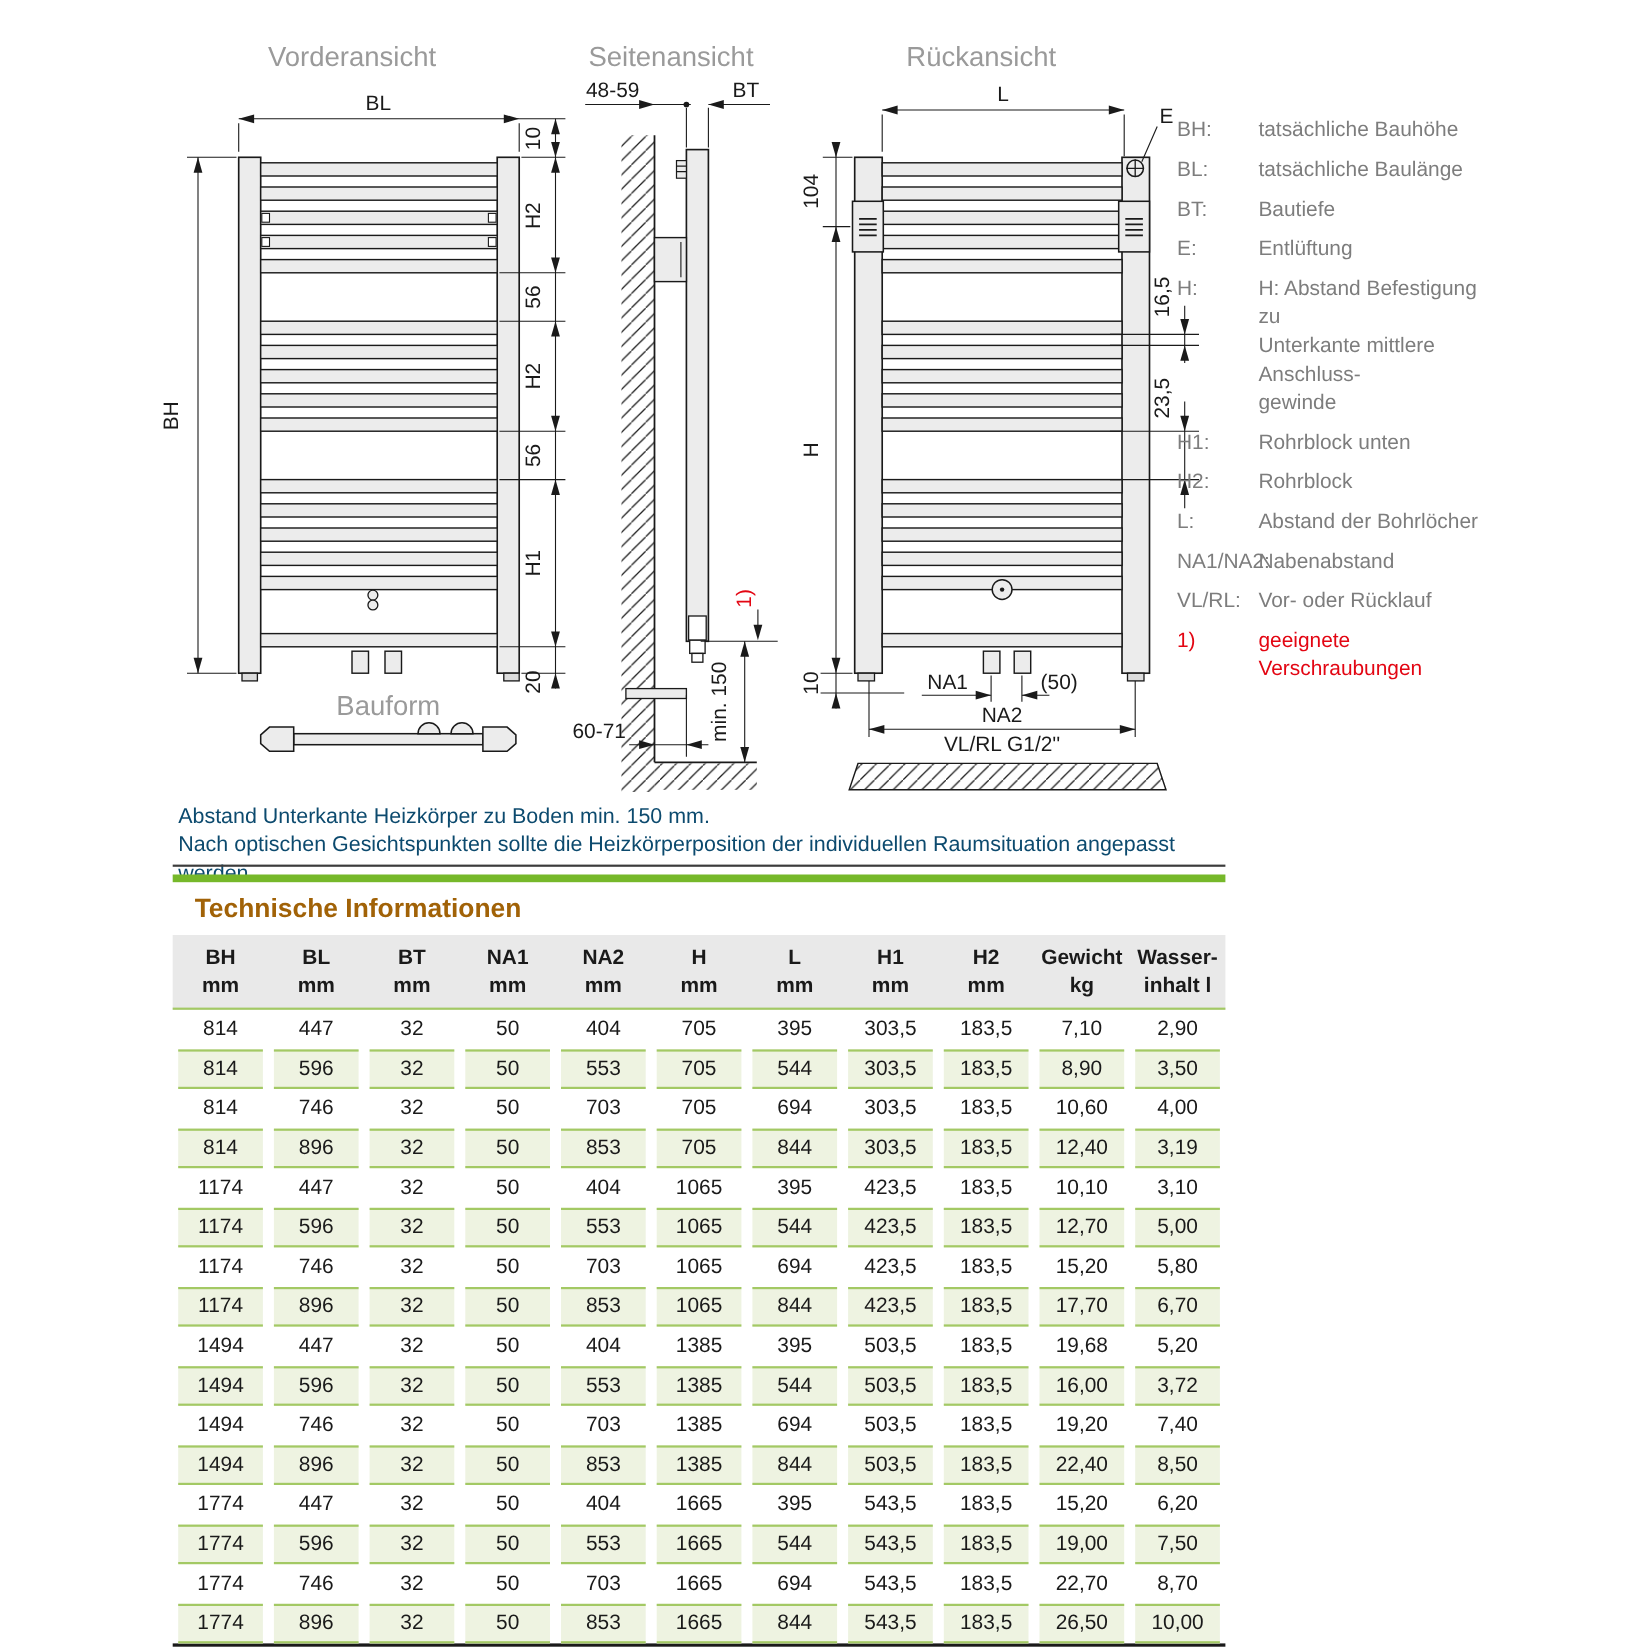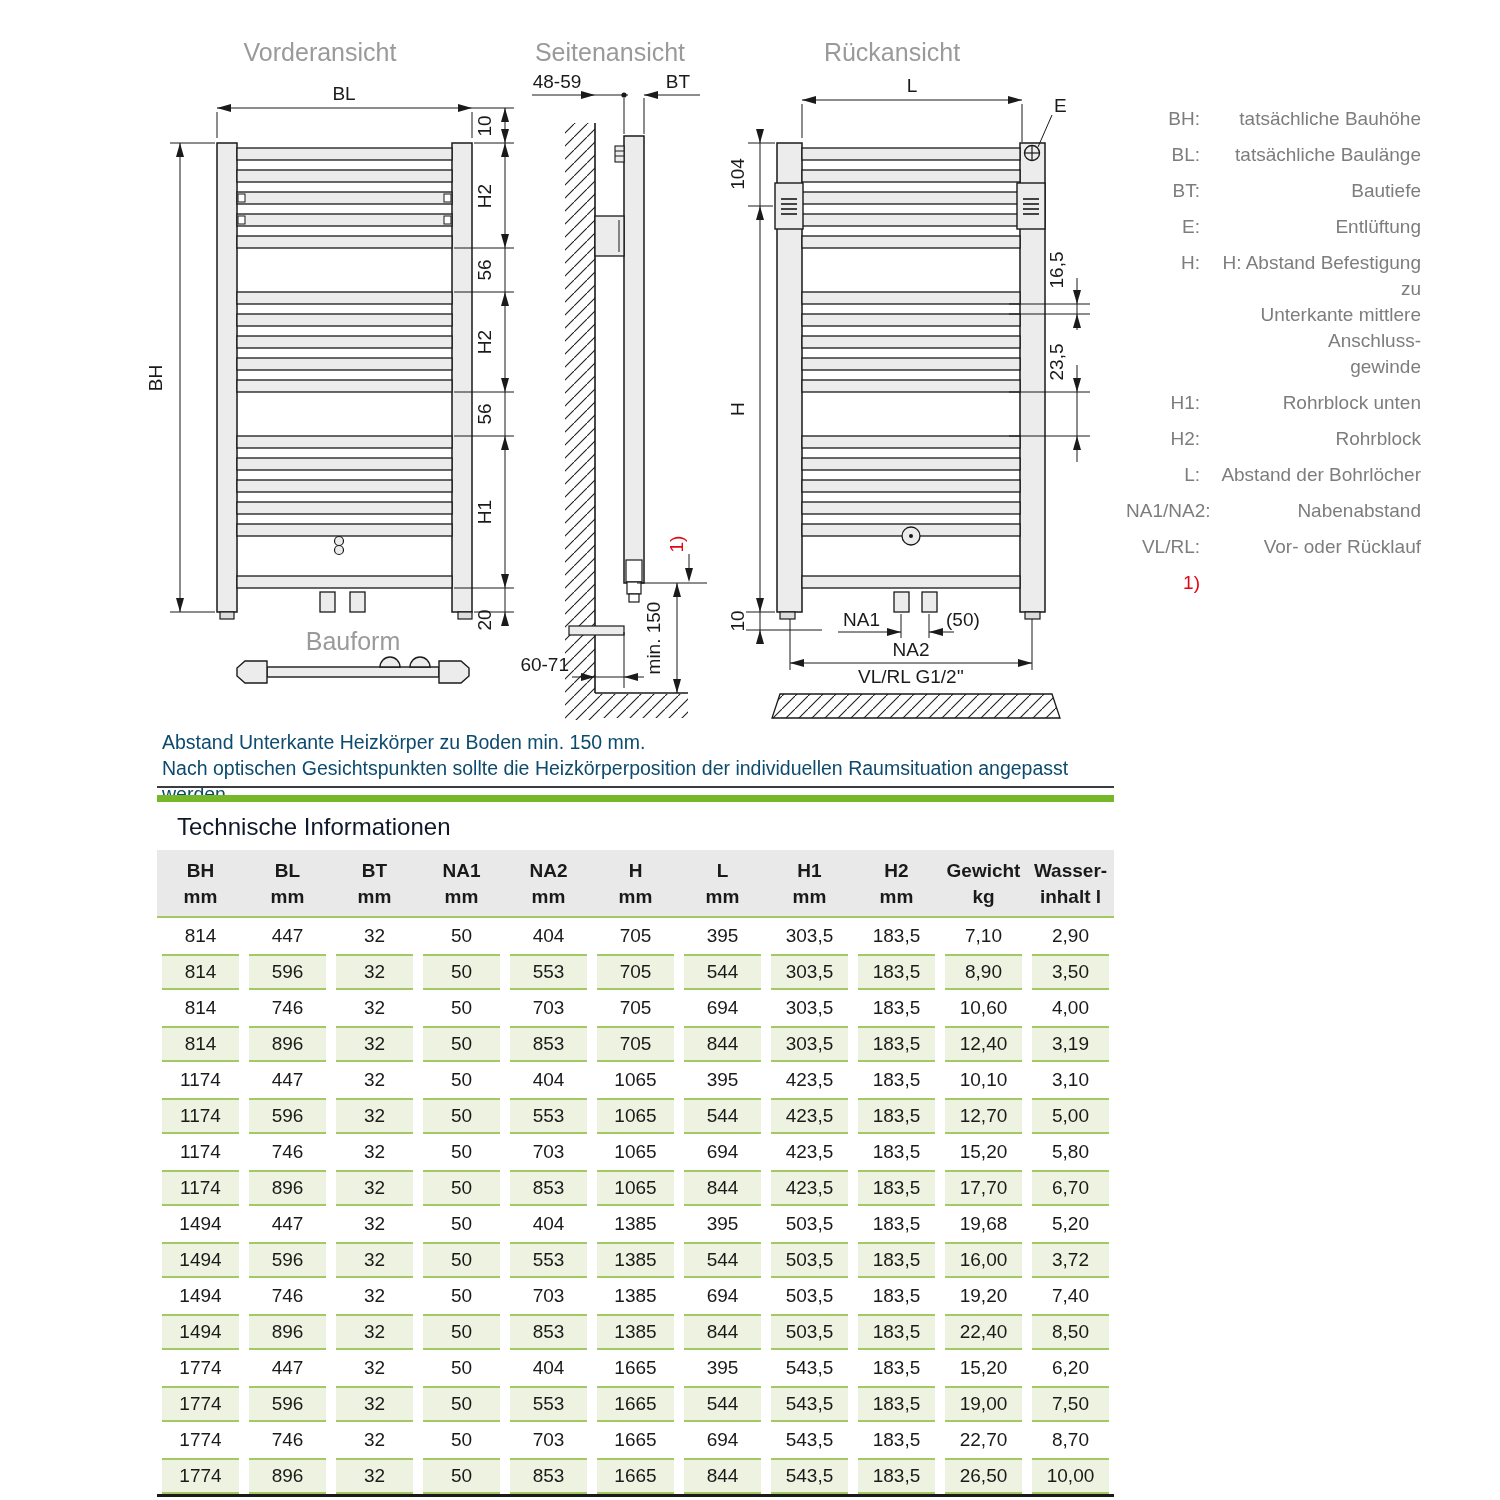--- a/index.html
+++ b/index.html
@@ -9,36 +9,36 @@
   .view-title{position:absolute;top:38px;transform:translateX(-50%);
     font-size:25px;color:#9a9a9a;white-space:nowrap;}
 
   #drawing-svg{position:absolute;left:100px;top:20px;}
   svg text{font-family:"Liberation Sans", sans-serif;}
   .dim{font-size:19px;fill:#1a1a1a;}
   .dim-red{font-size:19px;fill:#e30613;}
   .bauform-label{font-size:25px;fill:#9a9a9a;}
 
   
-  .legend{position:absolute;left:1094px;top:106px;width:295px;text-align:right;}
+  .legend{position:absolute;left:1038px;top:106px;width:295px;}
   .legend-row{display:grid;grid-template-columns:74px 1fr;
     font-size:19px;line-height:26px;color:#7d7d7d;margin-bottom:10px;}
   .legend-row .legend-abbr{white-space:nowrap;}
   .legend-row .legend-text{white-space:pre-line;}
   .legend-row.red{color:#e30613;}
 
   
   .notes{position:absolute;left:130px;top:729px;width:940px;
     font-size:19.5px;line-height:26px;color:#0c4a6e;}
 
   
   .table-wrap{position:absolute;left:125px;top:786px;width:957px;}
   .rule-dark{height:2px;background:#3c3c3c;}
   .rule-green{height:7px;background:#76b82a;margin-top:7px;}
-  .table-title{font-size:24px;font-weight:normal;color:#0f172a;
+  .table-title{font-size:24px;font-weight:bold;color:#a16207;
     margin:11px 0 9px 20px;}
   .thead{display:grid;grid-template-columns:repeat(11,1fr);
     background:#e9e9e9;border-bottom:2px solid #a3c964;padding:8px 0 6px 0;}
   .th{text-align:center;font-weight:bold;font-size:19px;line-height:26px;color:#1a1a1a;}
   .tbody{}
   .trow{display:grid;grid-template-columns:repeat(11,1fr);height:36px;}
   .td{height:100%;}
   .cellbox{height:100%;display:flex;align-items:center;justify-content:center;
     font-size:19px;margin:0 5px;box-sizing:border-box;}
   .trow.alt .cellbox{background:#eef3e1;border-top:2px solid #a3c964;border-bottom:2px solid #a3c964;}
@@ -380,20 +380,21 @@
       <div class="legend-row">
         <div class="legend-abbr">NA1/NA2:</div>
         <div class="legend-text">Nabenabstand</div>
       </div>
       <div class="legend-row">
         <div class="legend-abbr">VL/RL:</div>
         <div class="legend-text">Vor- oder Rücklauf</div>
       </div>
       <div class="legend-row red">
         <div class="legend-abbr">1)</div>
+        <div class="legend-text">geeignete Verschraubungen</div>
       </div>
     </div>
 
   <div class="notes">
     <div>Abstand Unterkante Heizkörper zu Boden min. 150 mm.</div>
     <div>Nach optischen Gesichtspunkten sollte die Heizkörperposition der individuellen Raumsituation angepasst werden.</div>
   </div>
 
   <div class="table-wrap">
     <div class="rule-dark"></div>

